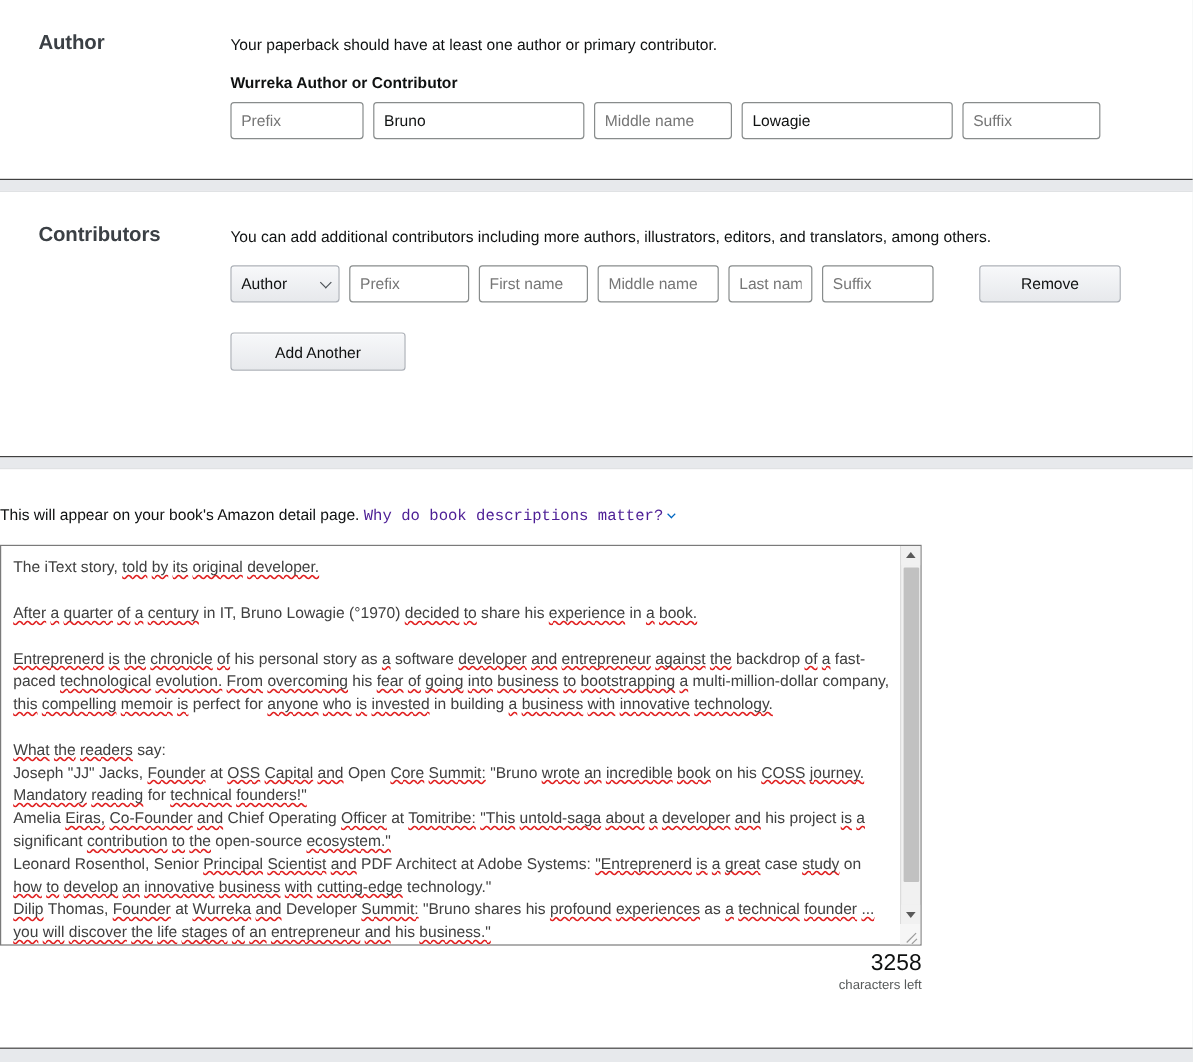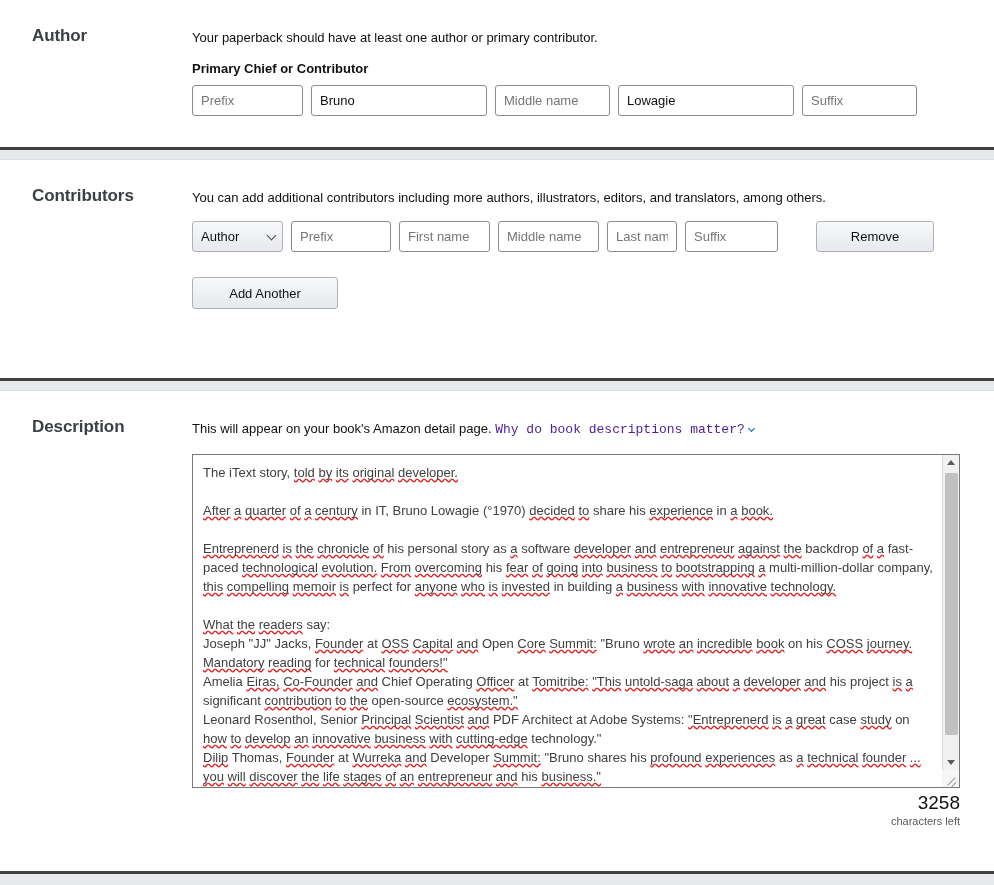--- a/index.html
+++ b/index.html
@@ -8,21 +8,21 @@
     width: 994px; height: 885px;
     background: #e7e9ec;
     font-family: "Liberation Sans", sans-serif;
     -webkit-font-smoothing: antialiased;
   }
   .page { width: 994px; height: 885px; position: relative; overflow: hidden; }
 
   .card {
     background: #ffffff;
     border-top: 1px solid #e0e2e4;
-    border-bottom: 3px solid #404040;
+    border-bottom: 1px solid #404040;
     position: relative;
   }
   .card-inner { display: flex; }
   .col-label {
     width: 192px;
     flex: 0 0 192px;
     padding-left: 32px;
     padding-top: 26px;
   }
   .section-title {
@@ -223,21 +223,21 @@
 
 <div class="page">
 
   <div class="card" style="height:150px; border-top:none;">
     <div class="card-inner">
       <div class="col-label">
         <div class="section-title">Author</div>
       </div>
       <div class="col-body">
         <p class="helper">Your paperback should have at least one author or primary contributor.</p>
-        <div class="sub-label">Primary Chief or Contributor</div>
+        <div class="sub-label">Wurreka Author or Contributor</div>
         <div class="field-row">
           <input class="tfield w-prefix gap-8" type="text" value="" placeholder="Prefix" style="">
           <input class="tfield w-first gap-8 filled" type="text" placeholder="First name" value="Bruno" style="">
           <input class="tfield w-middle gap-8" type="text" value="" placeholder="Middle name" style="">
           <input class="tfield w-last gap-8 filled" type="text" placeholder="Last name" value="Lowagie" style="">
           <input class="tfield w-suffix" type="text" value="" placeholder="Suffix" style="">
         </div>
       </div>
     </div>
   </div>
@@ -269,23 +269,20 @@
           <button class="btn btn-add">Add Another</button>
         </div>
       </div>
     </div>
   </div>
 
   <div style="height:9px;"></div>
 
   <div class="card" style="height:484px;">
     <div class="card-inner">
-      <div class="col-label">
-        <div class="section-title">Description</div>
-      </div>
       <div class="col-body">
         <p class="helper" style="margin-bottom:15px;">
           <span>This will appear on your book's Amazon detail page.</span>
           <a class="link">Why do book descriptions matter?</a><span class="chev-sm"></span>
         </p>
 
         <div class="ta-wrap">
           <div class="ta-text" id="ta-text"><span><span>The</span> <span>iText</span> <span>story,</span> <span class="sp">told</span> <span class="sp">by</span> <span class="sp">its</span> <span class="sp">original</span> <span class="sp">developer.</span></span><br><br><span><span class="sp">After</span> <span class="sp">a</span> <span class="sp">quarter</span> <span class="sp">of</span> <span class="sp">a</span> <span class="sp">century</span> <span>in</span> <span>IT,</span> <span>Bruno</span> <span>Lowagie</span> <span>(°1970)</span> <span class="sp">decided</span> <span class="sp">to</span> <span>share</span> <span>his</span> <span class="sp">experience</span> <span>in</span> <span class="sp">a</span> <span class="sp">book.</span></span><br><br><span><span class="sp">Entreprenerd</span> <span class="sp">is</span> <span class="sp">the</span> <span class="sp">chronicle</span> <span class="sp">of</span> <span>his</span> <span>personal</span> <span>story</span> <span>as</span> <span class="sp">a</span> <span>software</span> <span class="sp">developer</span> <span class="sp">and</span> <span class="sp">entrepreneur</span> <span class="sp">against</span> <span class="sp">the</span> <span>backdrop</span> <span class="sp">of</span> <span class="sp">a</span> <span>fast-paced</span> <span class="sp">technological</span> <span class="sp">evolution.</span> <span class="sp">From</span> <span class="sp">overcoming</span> <span>his</span> <span class="sp">fear</span> <span class="sp">of</span> <span class="sp">going</span> <span class="sp">into</span> <span class="sp">business</span> <span class="sp">to</span> <span class="sp">bootstrapping</span> <span class="sp">a</span> <span>multi-million-dollar</span> <span>company,</span> <span class="sp">this</span> <span class="sp">compelling</span> <span class="sp">memoir</span> <span class="sp">is</span> <span>perfect</span> <span>for</span> <span class="sp">anyone</span> <span class="sp">who</span> <span class="sp">is</span> <span class="sp">invested</span> <span>in</span> <span>building</span> <span class="sp">a</span> <span class="sp">business</span> <span class="sp">with</span> <span class="sp">innovative</span> <span class="sp">technology.</span></span><br><br><span><span class="sp">What</span> <span class="sp">the</span> <span class="sp">readers</span> <span>say:</span></span><br><span><span>Joseph</span> <span>"JJ"</span> <span>Jacks,</span> <span class="sp">Founder</span> <span>at</span> <span class="sp">OSS</span> <span class="sp">Capital</span> <span class="sp">and</span> <span>Open</span> <span class="sp">Core</span> <span class="sp">Summit:</span> <span>"Bruno</span> <span class="sp">wrote</span> <span class="sp">an</span> <span class="sp">incredible</span> <span class="sp">book</span> <span>on</span> <span>his</span> <span class="sp">COSS</span> <span class="sp">journey.</span> <span class="sp">Mandatory</span> <span class="sp">reading</span> <span>for</span> <span class="sp">technical</span> <span class="sp">founders!"</span></span><br><span><span>Amelia</span> <span class="sp">Eiras,</span> <span class="sp">Co-Founder</span> <span class="sp">and</span> <span>Chief</span> <span>Operating</span> <span class="sp">Officer</span> <span>at</span> <span class="sp">Tomitribe:</span> <span class="sp">"This</span> <span class="sp">untold-saga</span> <span class="sp">about</span> <span class="sp">a</span> <span class="sp">developer</span> <span class="sp">and</span> <span>his</span> <span>project</span> <span class="sp">is</span> <span class="sp">a</span> <span>significant</span> <span class="sp">contribution</span> <span class="sp">to</span> <span class="sp">the</span> <span>open-source</span> <span class="sp">ecosystem."</span></span><br><span><span>Leonard</span> <span>Rosenthol,</span> <span>Senior</span> <span class="sp">Principal</span> <span class="sp">Scientist</span> <span class="sp">and</span> <span>PDF</span> <span>Architect</span> <span>at</span> <span>Adobe</span> <span>Systems:</span> <span class="sp">"Entreprenerd</span> <span class="sp">is</span> <span class="sp">a</span> <span class="sp">great</span> <span>case</span> <span class="sp">study</span> <span>on</span> <span class="sp">how</span> <span class="sp">to</span> <span class="sp">develop</span> <span class="sp">an</span> <span class="sp">innovative</span> <span class="sp">business</span> <span class="sp">with</span> <span class="sp">cutting-edge</span> <span>technology."</span></span><br><span><span class="sp">Dilip</span> <span>Thomas,</span> <span class="sp">Founder</span> <span>at</span> <span class="sp">Wurreka</span> <span class="sp">and</span> <span>Developer</span> <span class="sp">Summit:</span> <span>"Bruno</span> <span>shares</span> <span>his</span> <span class="sp">profound</span> <span class="sp">experiences</span> <span>as</span> <span class="sp">a</span> <span class="sp">technical</span> <span class="sp">founder</span> <span class="sp">...</span> <span class="sp">you</span> <span class="sp">will</span> <span class="sp">discover</span> <span class="sp">the</span> <span class="sp">life</span> <span class="sp">stages</span> <span class="sp">of</span> <span class="sp">an</span> <span class="sp">entrepreneur</span> <span class="sp">and</span> <span>his</span> <span class="sp">business."</span></span><br></div>
 
           <div class="sbar">

